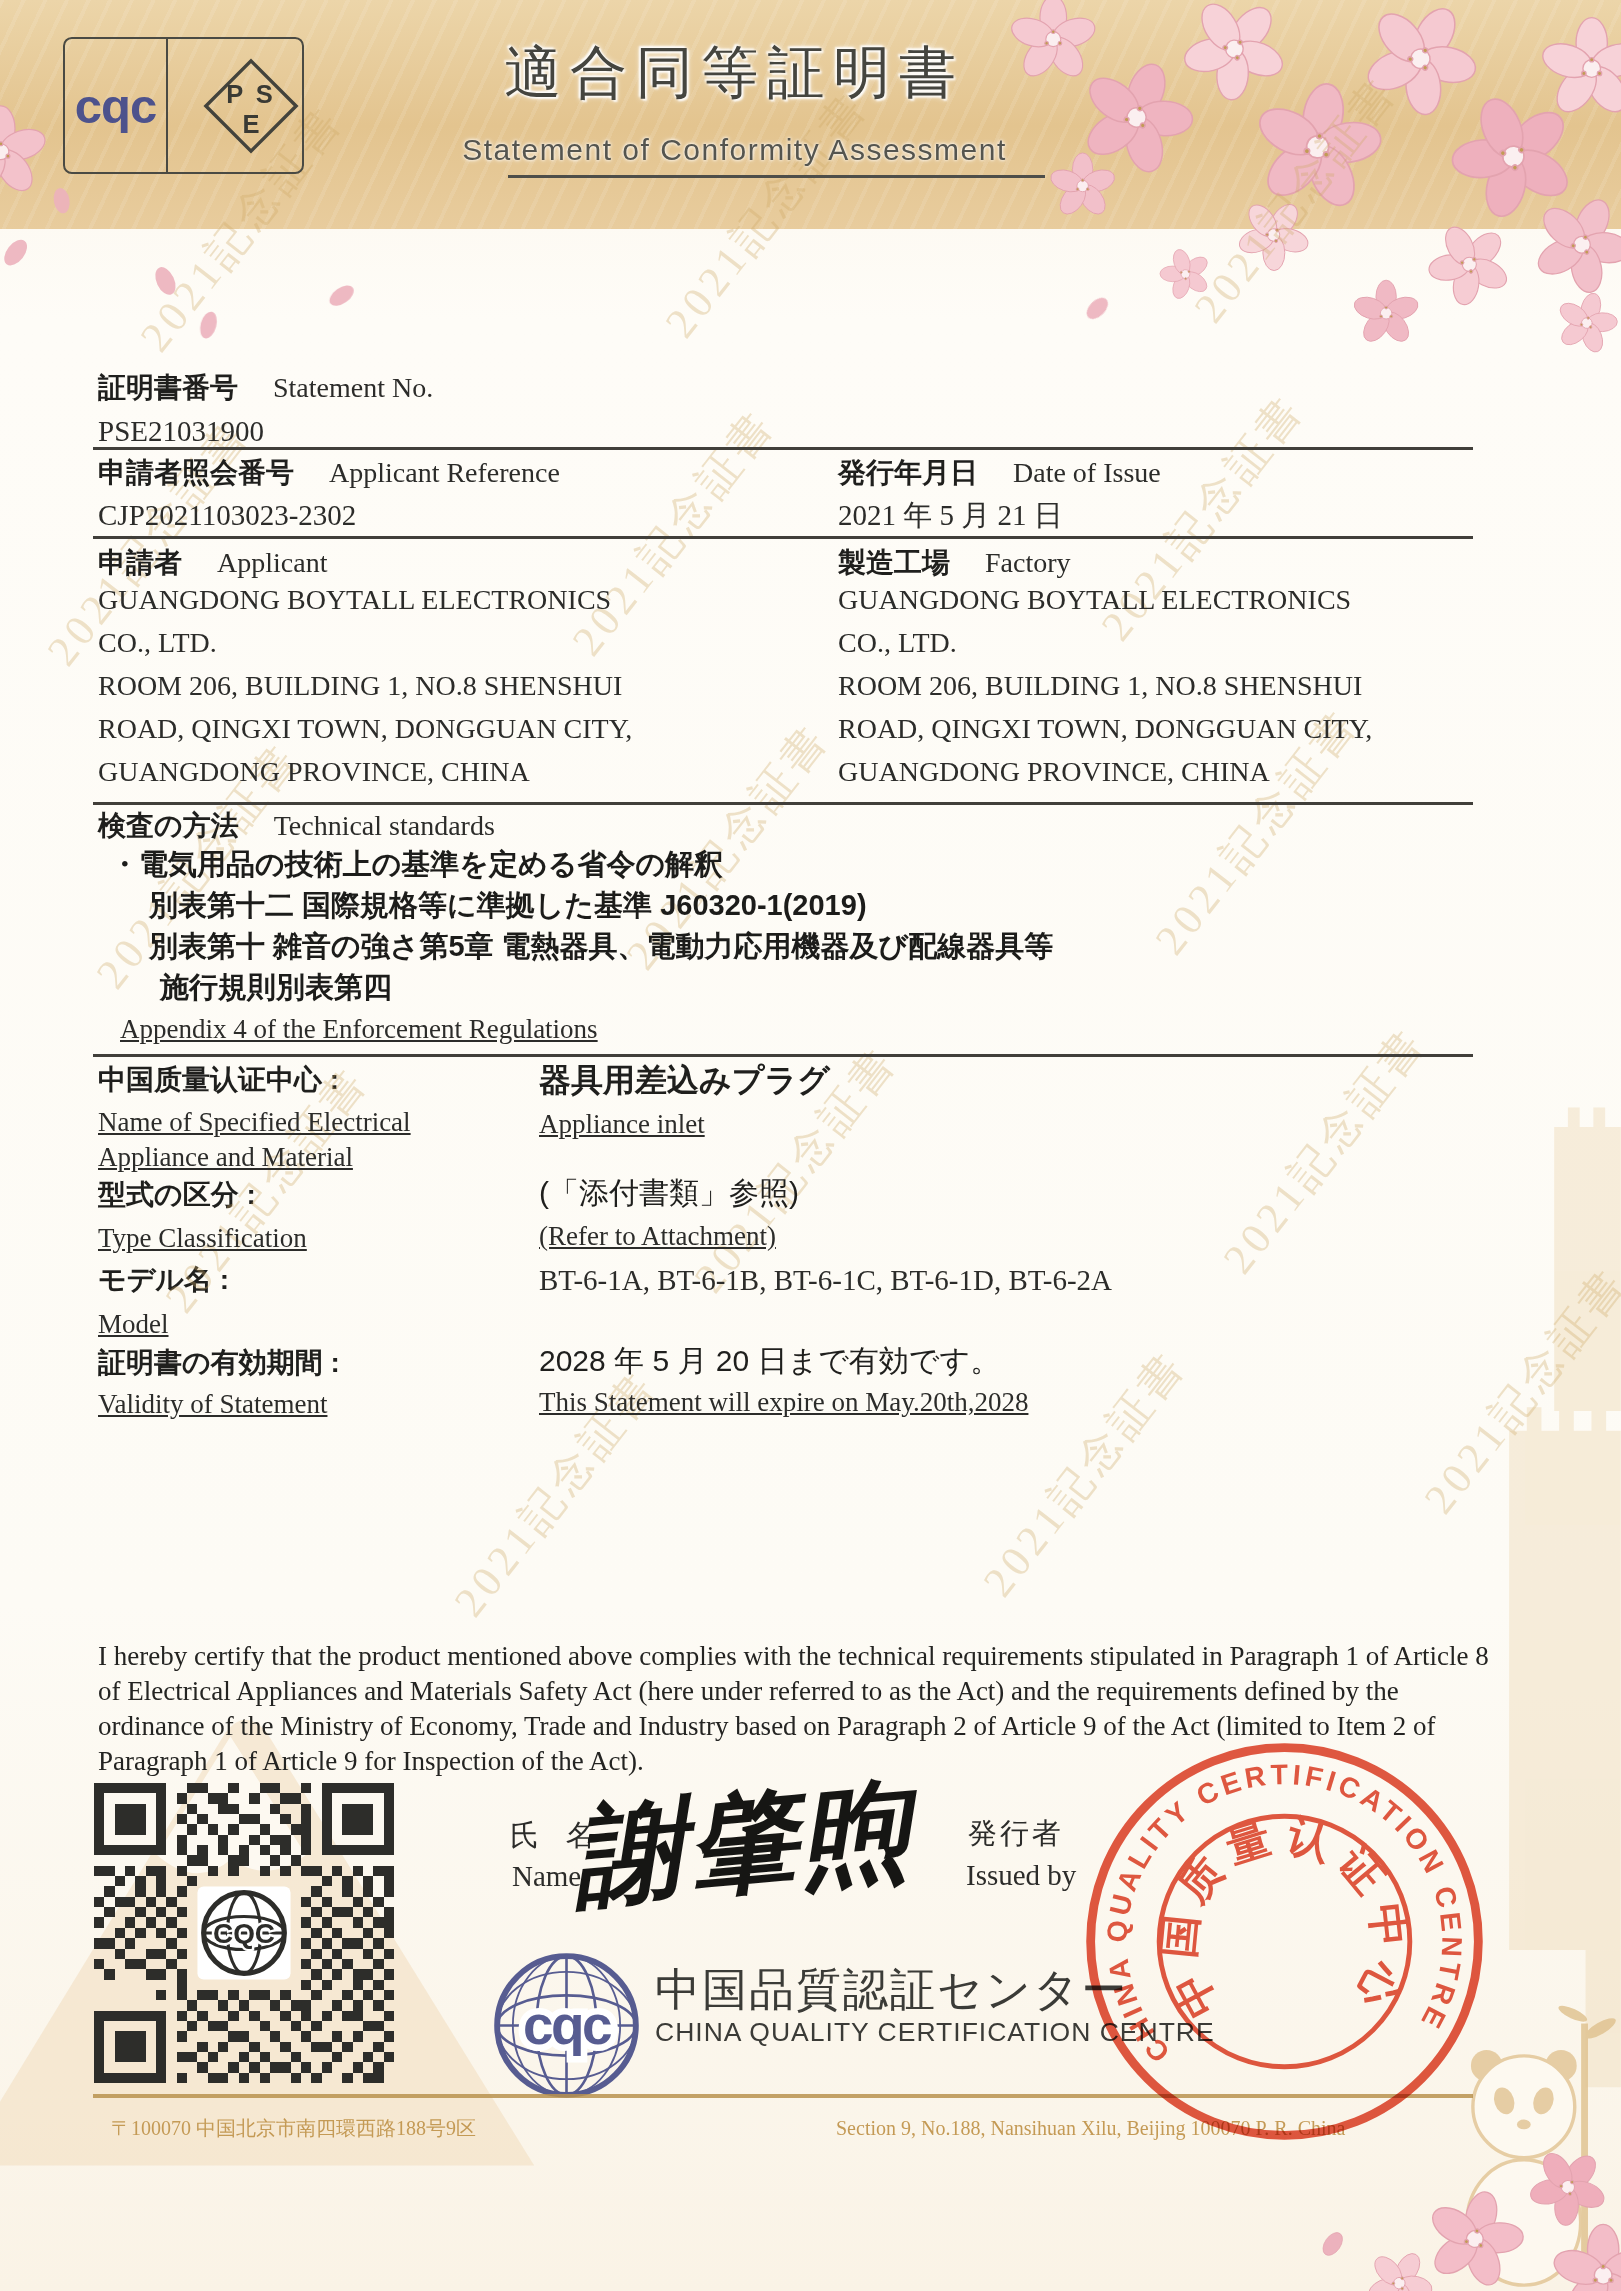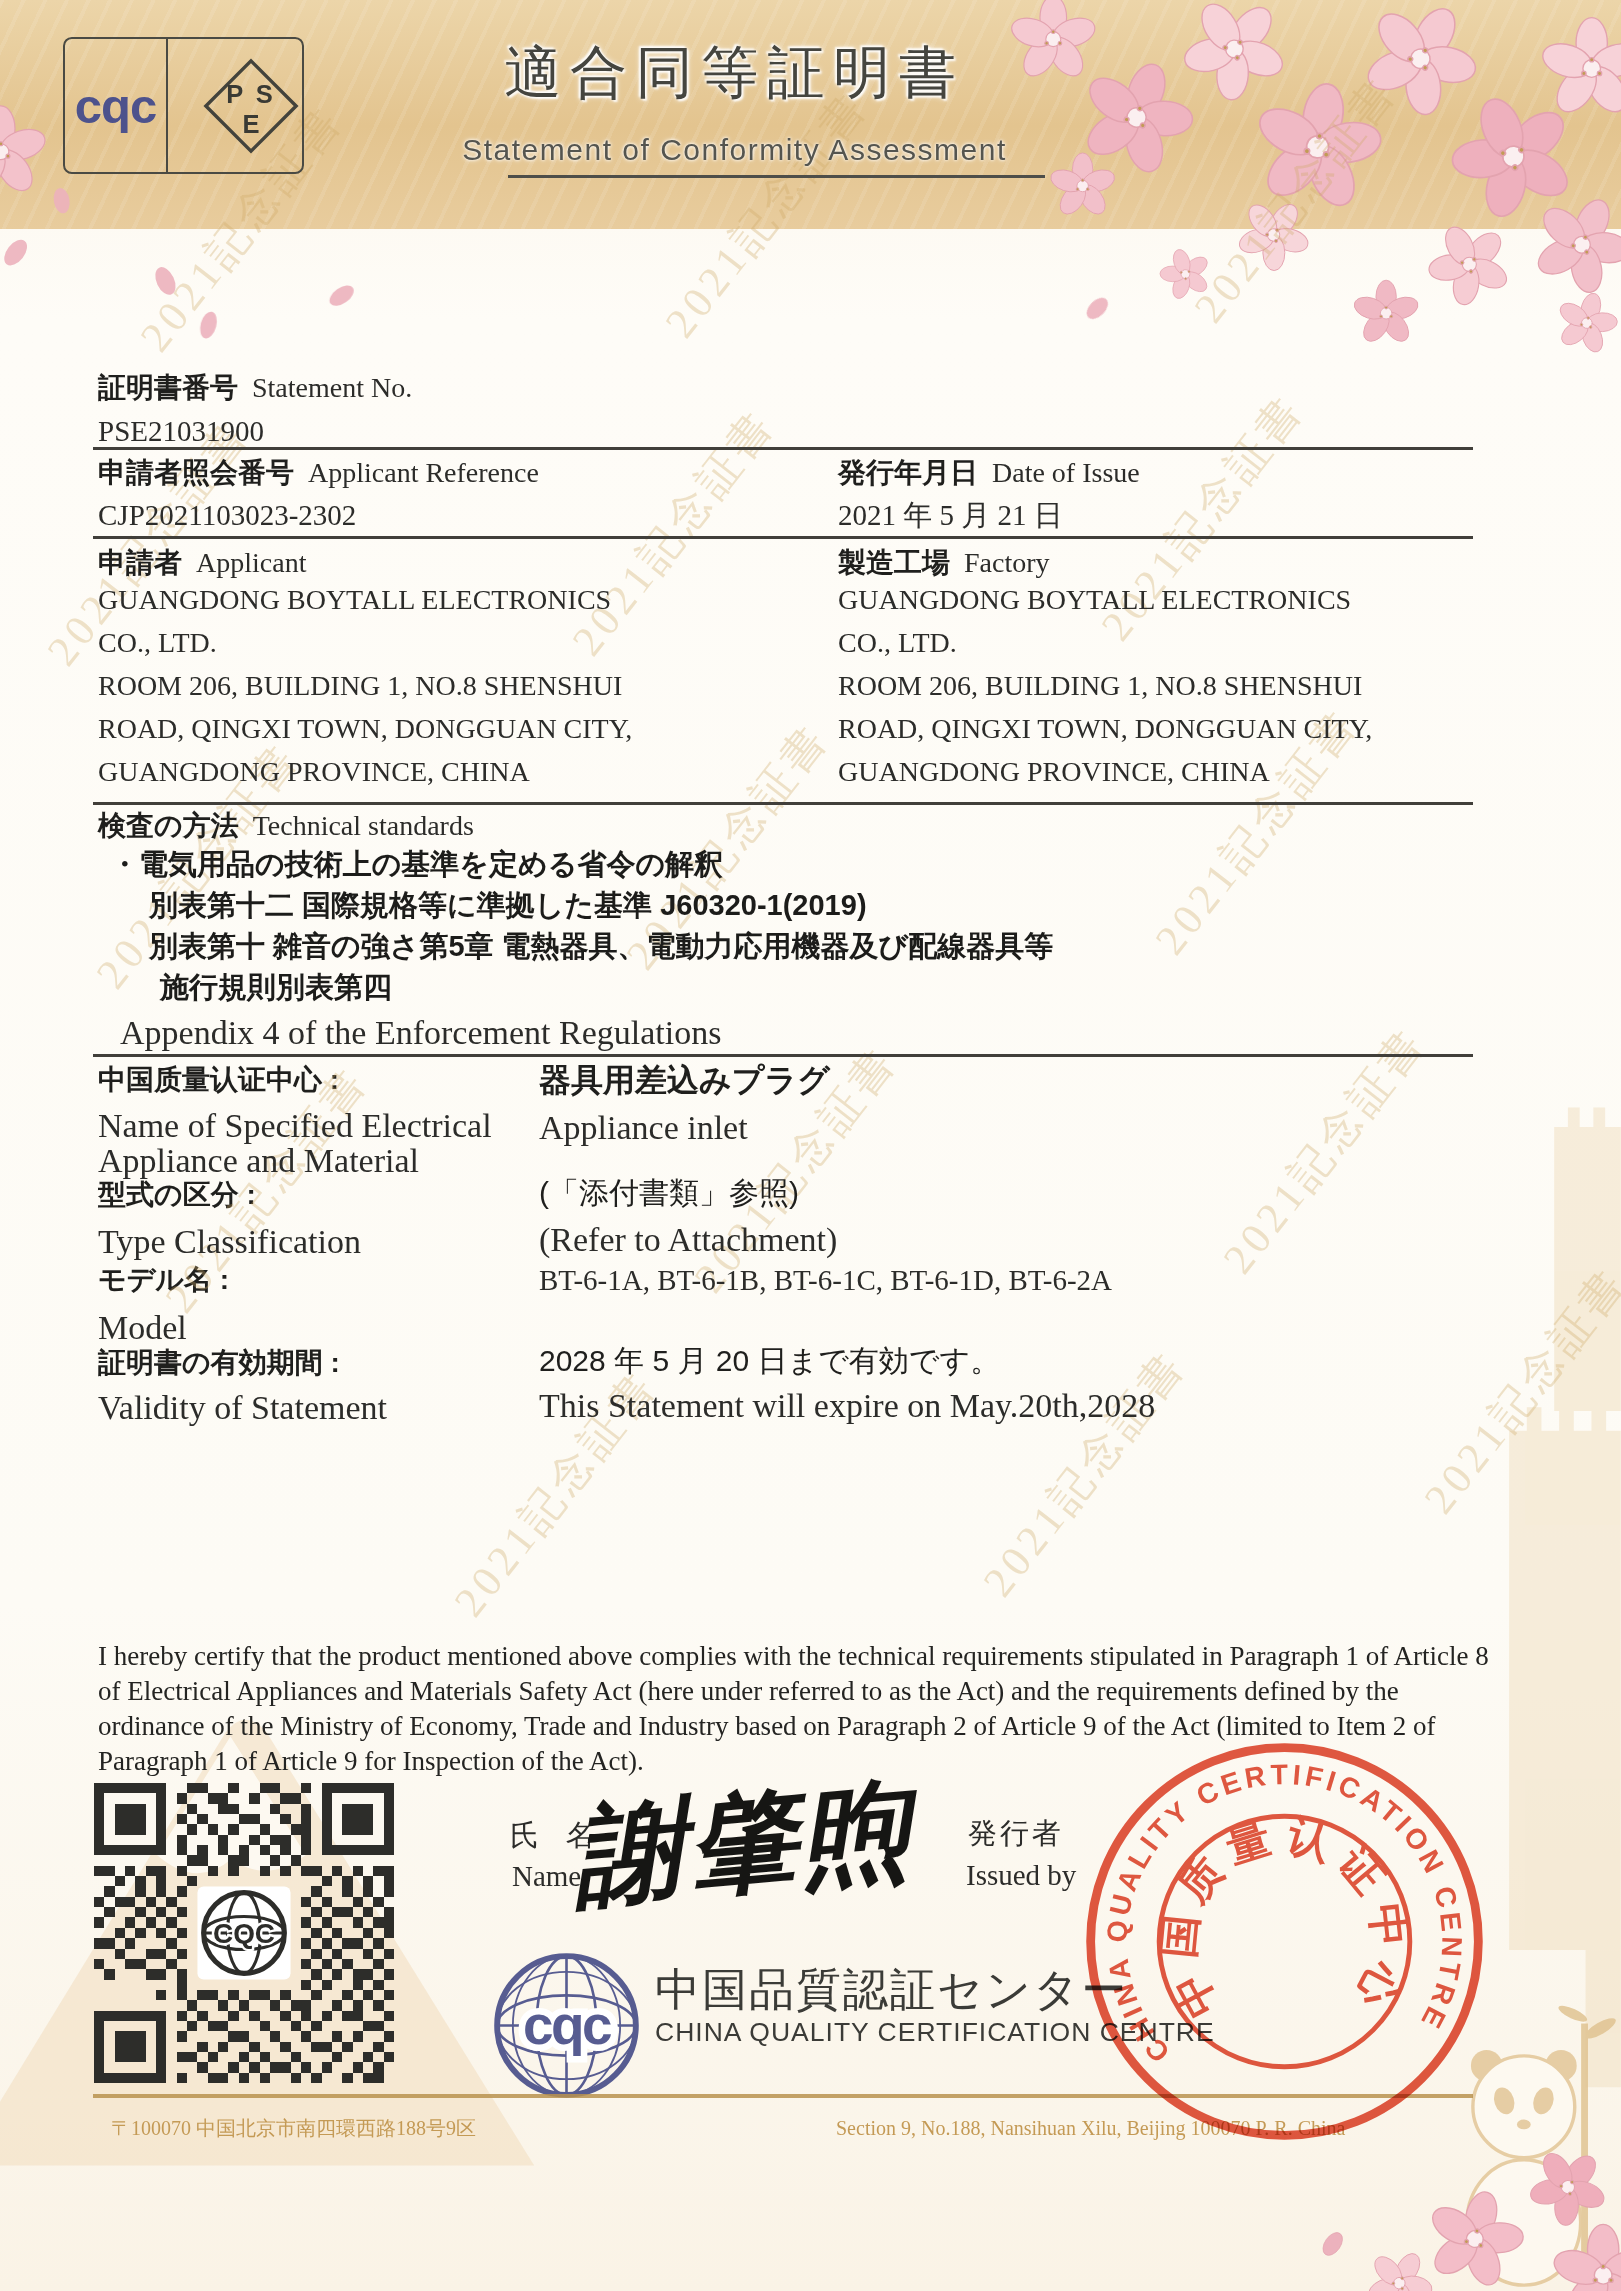--- a/index.html
+++ b/index.html
@@ -19,28 +19,28 @@
   .logocell2{flex:1;display:flex;align-items:center;justify-content:center;height:100%;margin-left:32px;}
   .title{position:absolute;left:372px;top:35px;width:725px;text-align:center;font-size:57px;
     letter-spacing:8.8px;color:#45453f;font-weight:normal;
     text-shadow:0 0 2.9px #fff,0 0 5.9px rgba(255,255,255,.95),2px 2px 2px rgba(255,255,255,.85),-2px -2px 2px rgba(255,255,255,.85);}
   .subtitle{position:absolute;left:372px;top:133px;width:725px;text-align:center;
     font-family:"Liberation Sans",sans-serif;font-size:30px;letter-spacing:1.5px;color:#55554f;
     text-shadow:0 0 2.9px #fff,0 0 4.9px rgba(255,255,255,.9);}
   .subline{position:absolute;left:508px;top:175px;width:537px;height:2.9px;background:#4e4e49;}
   .hr{position:absolute;left:93px;width:1380px;height:2.5px;background:#413f3a;z-index:2;}
   .hr-tan{position:absolute;left:93px;top:2094px;width:1380px;height:3.9px;background:#b8924f;opacity:.85;z-index:2;}
-  .pair{display:flex;align-items:baseline;gap:14px;z-index:2;}
+  .pair{display:flex;align-items:baseline;gap:35px;z-index:2;}
   .jl{font-family:"Liberation Sans",sans-serif;font-weight:bold;font-size:28px;color:#1f1f1d;line-height:1;}
   .el{font-size:28px;color:#2c2c2a;line-height:1;}
   .val{font-size:29px;color:#2c2c2a;line-height:1;z-index:2;}
   .addr{font-size:28px;line-height:43px;color:#2c2c2a;z-index:2;}
   .jv{font-family:"Liberation Sans",sans-serif;font-size:30px;color:#1f1f1d;line-height:1;z-index:2;}
   .jv-bold{font-family:"Liberation Sans",sans-serif;font-weight:bold;font-size:32px;color:#1f1f1d;line-height:1;z-index:2;}
-  .ev{font-size:34px;color:#2c2c2a;line-height:1;z-index:2;}
+  .ev{font-size:27px;color:#2c2c2a;line-height:1;z-index:2;text-decoration:underline;}
   .std-jp{font-family:"Liberation Sans",sans-serif;font-weight:bold;font-size:29px;color:#1c1c1a;line-height:1;z-index:2;}
   .decl-jp{font-size:30px;line-height:45px;color:#242422;text-indent:60px;width:1396px;z-index:2;}
   .decl-en{font-size:27px;line-height:35px;color:#242422;width:1406px;z-index:2;}
   .wm{position:absolute;font-size:43px;color:rgba(206,168,98,.32);letter-spacing:4.9px;
     transform:rotate(-52deg);transform-origin:0 0;white-space:nowrap;z-index:1;}
   .sig{position:absolute;left:574px;top:1770px;font-weight:bold;font-style:italic;font-size:110px;
     color:#161614;transform:rotate(-5deg);white-space:nowrap;z-index:2;letter-spacing:2px;}
   .nmlbl{font-size:29px;color:#2c2c2a;line-height:1;z-index:2;}
   .org-jp{position:absolute;left:655px;top:1960px;font-size:45px;letter-spacing:2px;color:#3b3b37;z-index:2;}
   .org-en{position:absolute;left:655px;top:2017px;font-family:"Liberation Sans",sans-serif;font-size:26.5px;

